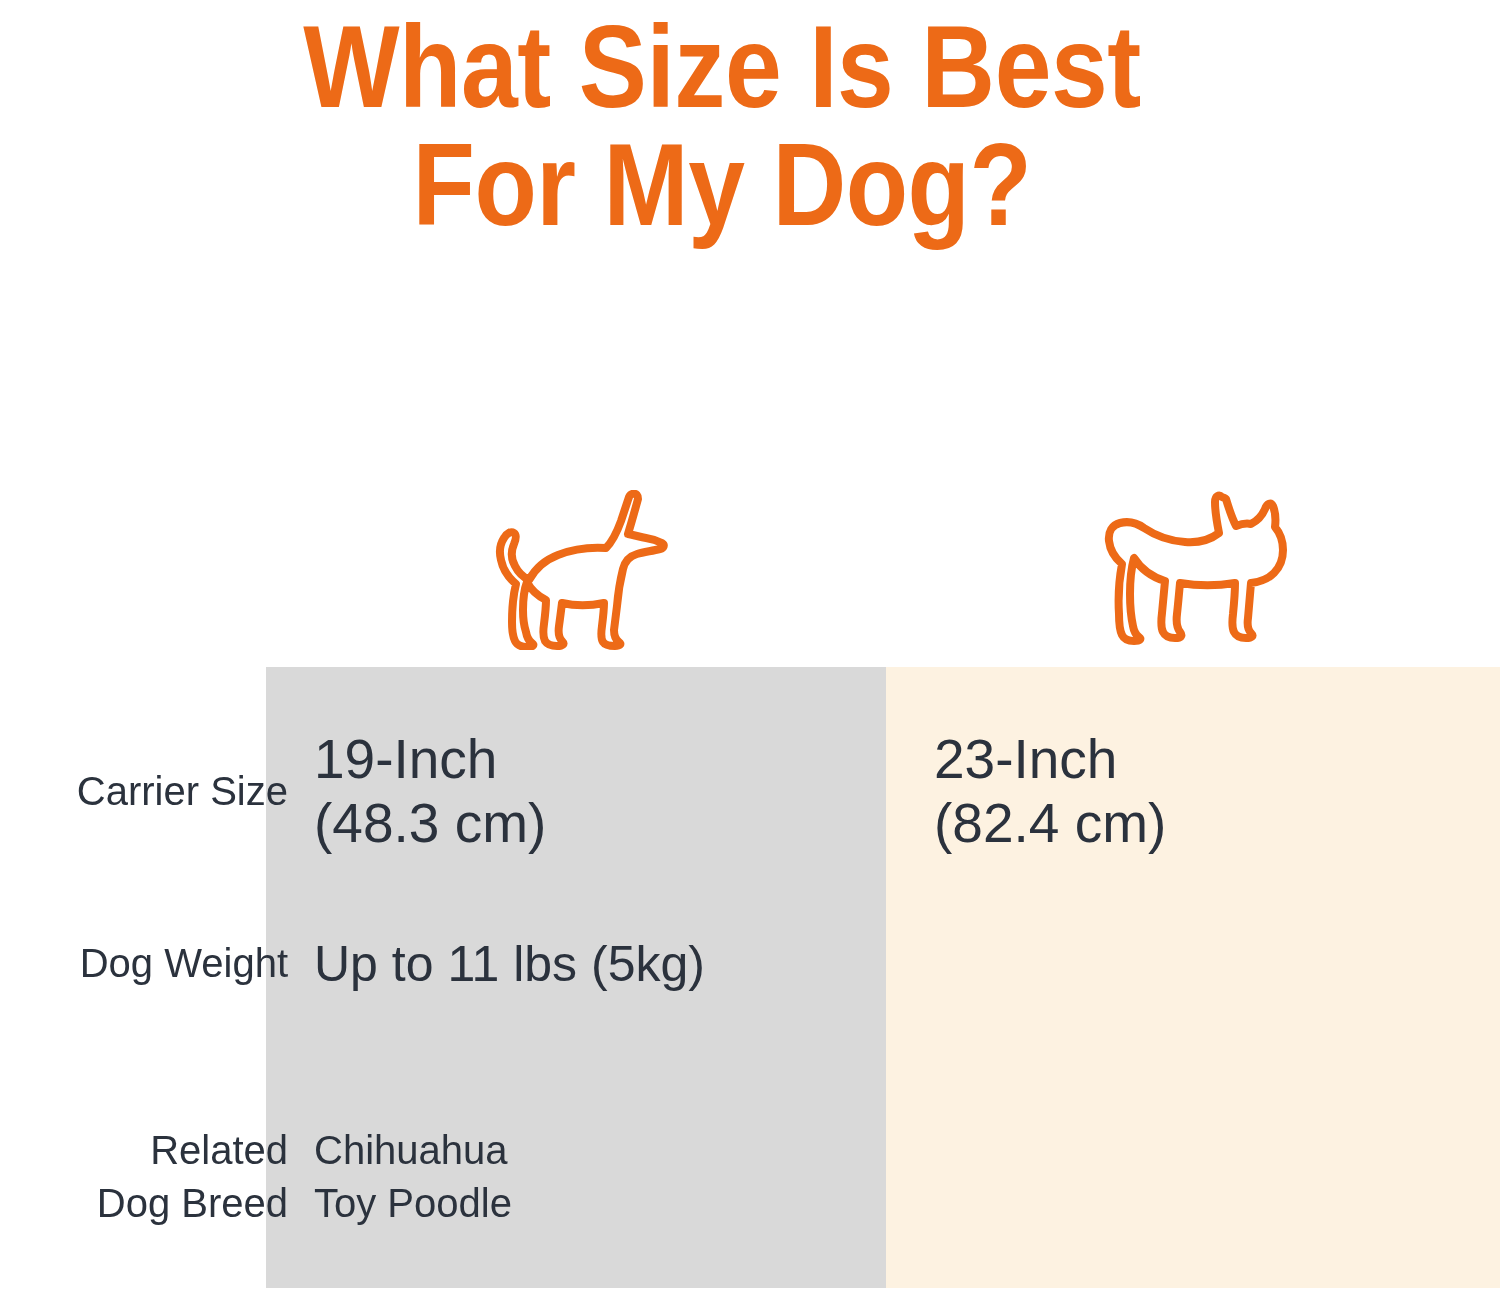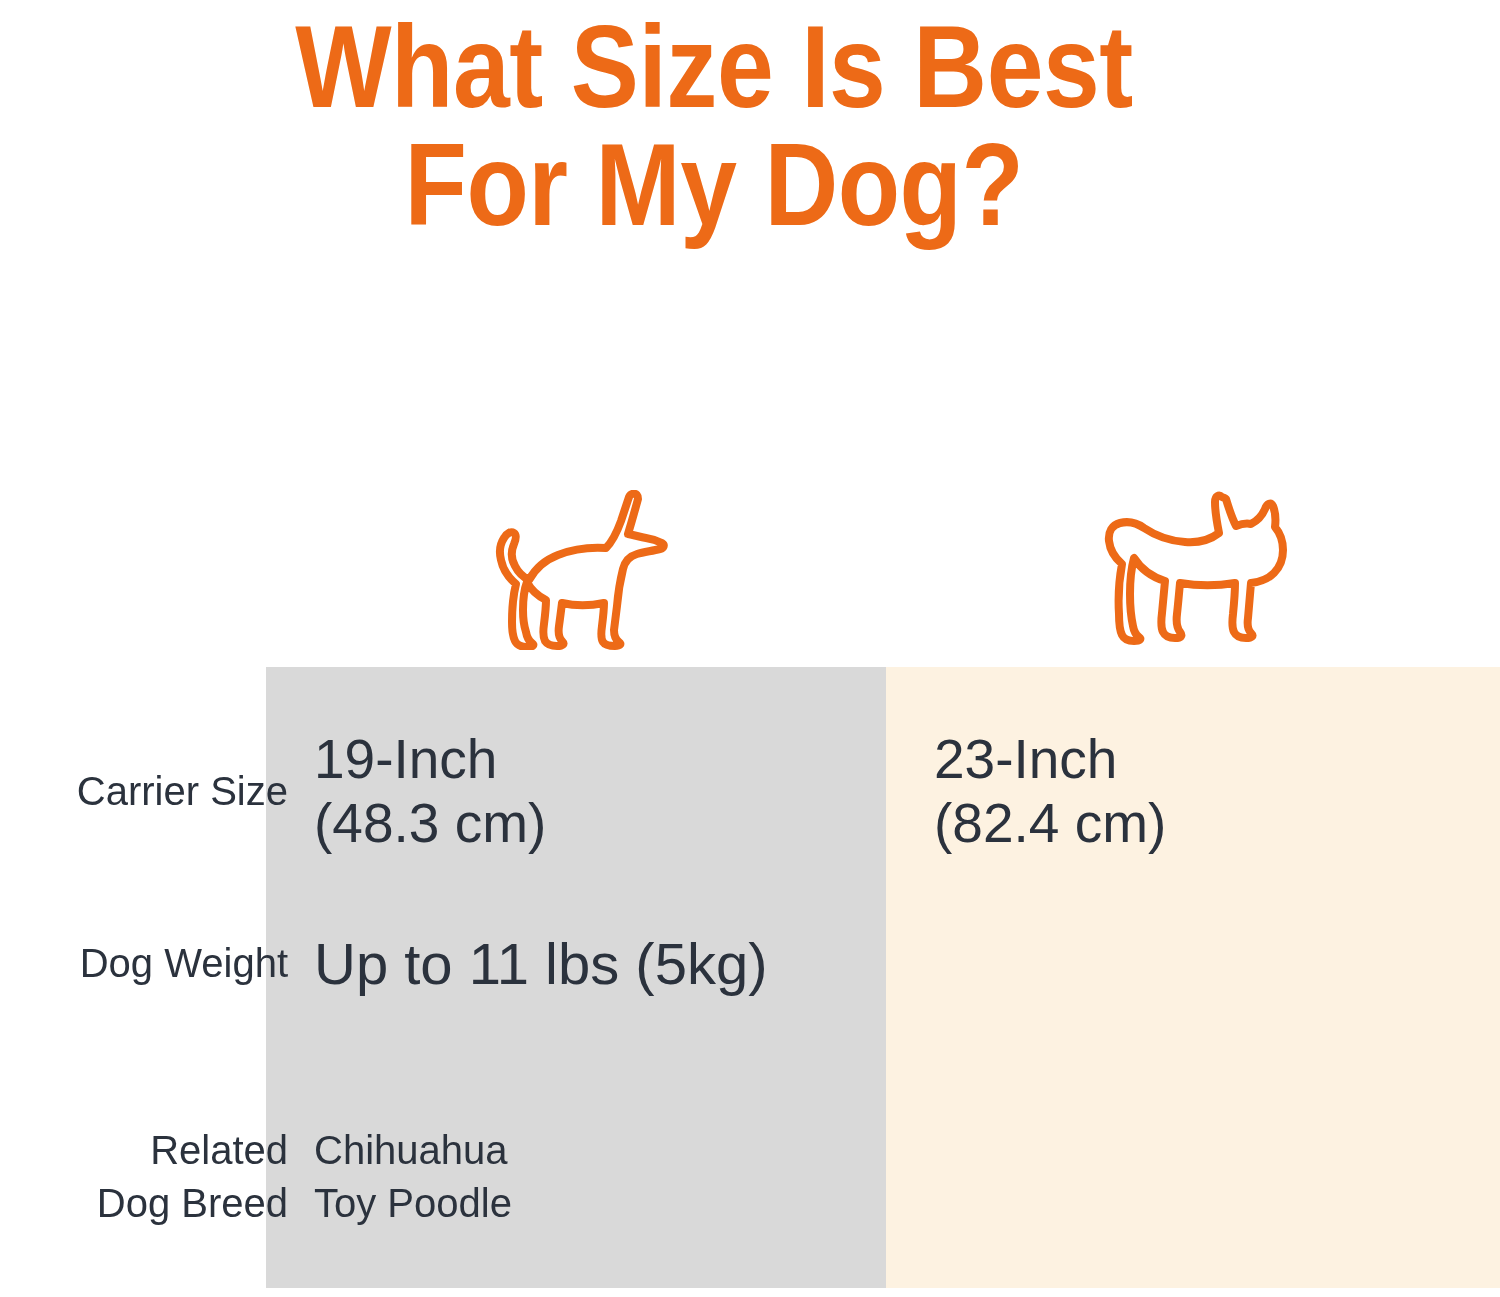--- a/index.html
+++ b/index.html
@@ -11,21 +11,21 @@
     width: 1500px;
     height: 1297px;
     font-family: "Liberation Sans", "DejaVu Sans", sans-serif;
     position: relative;
     overflow: hidden;
   }
 
   
   .title-block {
     position: absolute;
-    left: 4px;
+    left: 12px;
     top: 8px;
     width: 1420px;
     text-align: center;
     line-height: 1.02;
     letter-spacing: -0.5px;
   }
   .title-line {
     display: block;
     color: #ED6A17;
     font-weight: 700;
@@ -103,21 +103,21 @@
   }
   .cell-value {
     flex: 0 0 620px;
     text-align: left;
     color: #2B323D;
     white-space: pre-line;
   }
   .cell-value.right { flex: 0 0 614px; }
 
   .row-carrier .cell-value { font-size: 55px; line-height: 1.16; }
-  .row-weight  .cell-value { font-size: 58px; line-height: 1.16; }
+  .row-weight  .cell-value { font-size: 50px; line-height: 1.16; }
   .row-breed   .cell-value { font-size: 40px; line-height: 1.32; }
   .row-breed   .cell-label { font-size: 40px; line-height: 1.32; padding-left: 20px; }
 </style>
 </head>
 <body>
 
 <div class="title-block">
   <span class="title-line">What Size Is Best</span>
   <span class="title-line">For My Dog?</span>
 </div>

